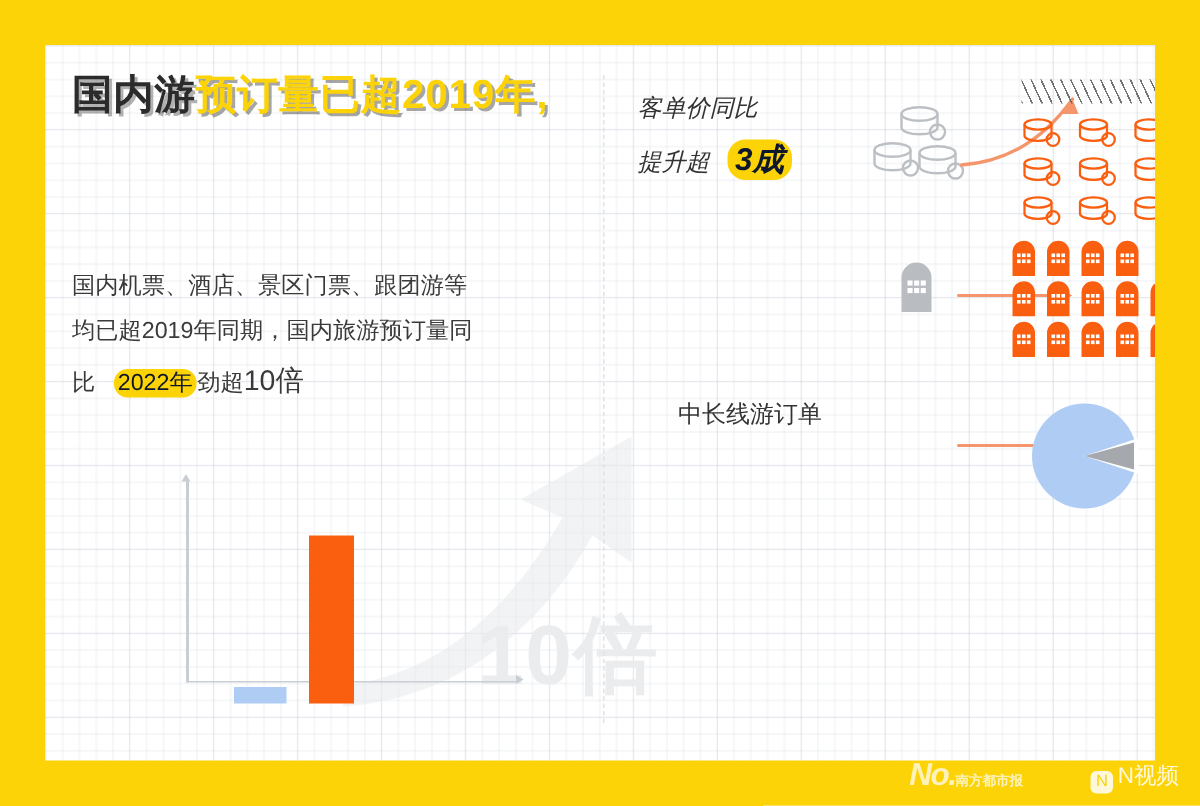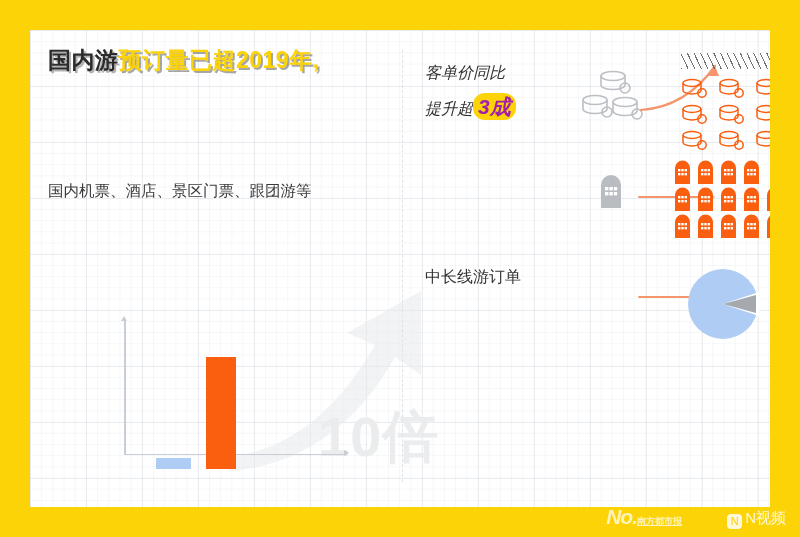--- a/index.html
+++ b/index.html
@@ -26,40 +26,40 @@
       linear-gradient(to bottom, rgba(198,205,215,.16) 1px, transparent 1px);
     background-size:56px 56px, 56px 56px, 11.2px 11.2px, 11.2px 11.2px;
     overflow:hidden;
   }
 
   
   #title-block {
     position:absolute; left:18px; top:18px; width:480px;
     line-height:1.12;
     font-weight:bold;
-    font-size:23px;
+    font-size:27px;
     letter-spacing:.5px;
     white-space:nowrap;
   }
   .t-line { display:block; }
   .t-dark {
     color:#2b2b2b;
     text-shadow:2px 2px 0 rgba(0,0,0,.30);
   }
   .t-yellow {
     color:#FCD307;
     text-shadow:2px 2px 0 rgba(0,0,0,.35);
   }
 
   
   #body-text {
     position:absolute; left:18px; top:146px; width:340px;
     font-size:15.5px; line-height:1.95; color:#3a3a3a;
   }
-  .hl { background:#FCD307; border-radius:9px; padding:1px 3px; color:#a21caf; }
+  .hl { background:#FCD307; border-radius:9px; padding:1px 3px; color:#0f172a;margin-left:12px; }
   .big-num { font-size:19px; }
 
   
   #arrow-wm { position:absolute; left:195px; top:245px; width:230px; height:200px;
               opacity:.55; pointer-events:none; }
   #tenx-wm {
     position:absolute; left:288px; top:370px;
     font-size:56px; font-weight:bold; color:#ebecee;
     letter-spacing:1px; white-space:nowrap; pointer-events:none;
   }
@@ -79,21 +79,21 @@
   
   #divider {
     position:absolute; left:372px; top:20px; width:0; height:432px;
     border-left:1.5px dashed #dfe2e7;
   }
 
   
   .stat-row { position:absolute; left:395px; width:330px; height:105px; }
   #stat-0 { top:18px;font-style:italic; }
   #stat-1 { top:122px; }
-  #stat-2 { top:222px; }
+  #stat-2 { top:222px;text-align:center; }
 
   .stat-text { position:absolute; left:0; top:10px; width:150px;
                font-size:16px; line-height:1.85; color:#333; font-weight:500; }
   .stat-text .hl { font-size:21px; font-weight:bold; padding:2px 5px; border-radius:12px; }
 
   .stat-visual { position:absolute; left:150px; top:0; width:180px; height:105px; }
 
   
   .coin-gray { position:absolute; }
   
@@ -109,21 +109,21 @@
            background:repeating-linear-gradient(65deg, #5a5a5a 0 1px, transparent 1px 6px);
            opacity:.85; }
 
   
   #pie { position:absolute; left:262px; top:16px; width:72px; height:72px; }
   #wm-nandu {
     position:absolute; right:118px; bottom:8px;
     font-size:21px; font-weight:bold; color:#ffffff; opacity:.72;
     font-style:italic; white-space:nowrap; letter-spacing:-1px;
   }
-  #wm-nandu small { font-size:9px; font-style:normal; letter-spacing:0;text-decoration:underline; }
+  #wm-nandu small { font-size:9px; font-style:normal; letter-spacing:0; }
   #wm-nvideo {
     position:absolute; right:14px; bottom:8px;
     font-size:15px; font-weight:normal; color:#ffffff; opacity:.85;
     white-space:nowrap;
   }
   #wm-nvideo .nbox {
     display:inline-block; width:15px; height:15px; border-radius:4px;
     background:#ffffff; color:#FCD307; font-size:11px; line-height:15px;
     text-align:center; margin-right:3px; vertical-align:-2px;
   }
@@ -134,20 +134,24 @@
 <div id="poster">
 
   <div id="card">
 
     <div id="title-block">
       <span class="t-line"><span class="t-dark">国内游</span><span class="t-yellow">预订量已超2019年,</span></span>
     </div>
 
     <div id="body-text">
       <div>国内机票、酒店、景区门票、跟团游等</div>
+      <div>均已超2019年同期，国内旅游预订量同</div>
+      <div>
+        <span>比</span><span class="hl">2022年</span><span>劲超</span><span class="big-num">10倍</span>
+      </div>
     </div>
 
     <svg id="arrow-wm" viewBox="0 0 230 200">
       <path d="M0 182 C58 178 110 140 150 70 L150 70 L122 58 L196 16 L196 100 L170 82 C128 158 66 192 4 196 Z" fill="#e9eaec"></path>
     </svg>
     <div id="tenx-wm">10倍</div>
 
     <div id="chart">
       <div class="axis" id="axis-y"></div>
       <div class="axis" id="axis-x"></div>

